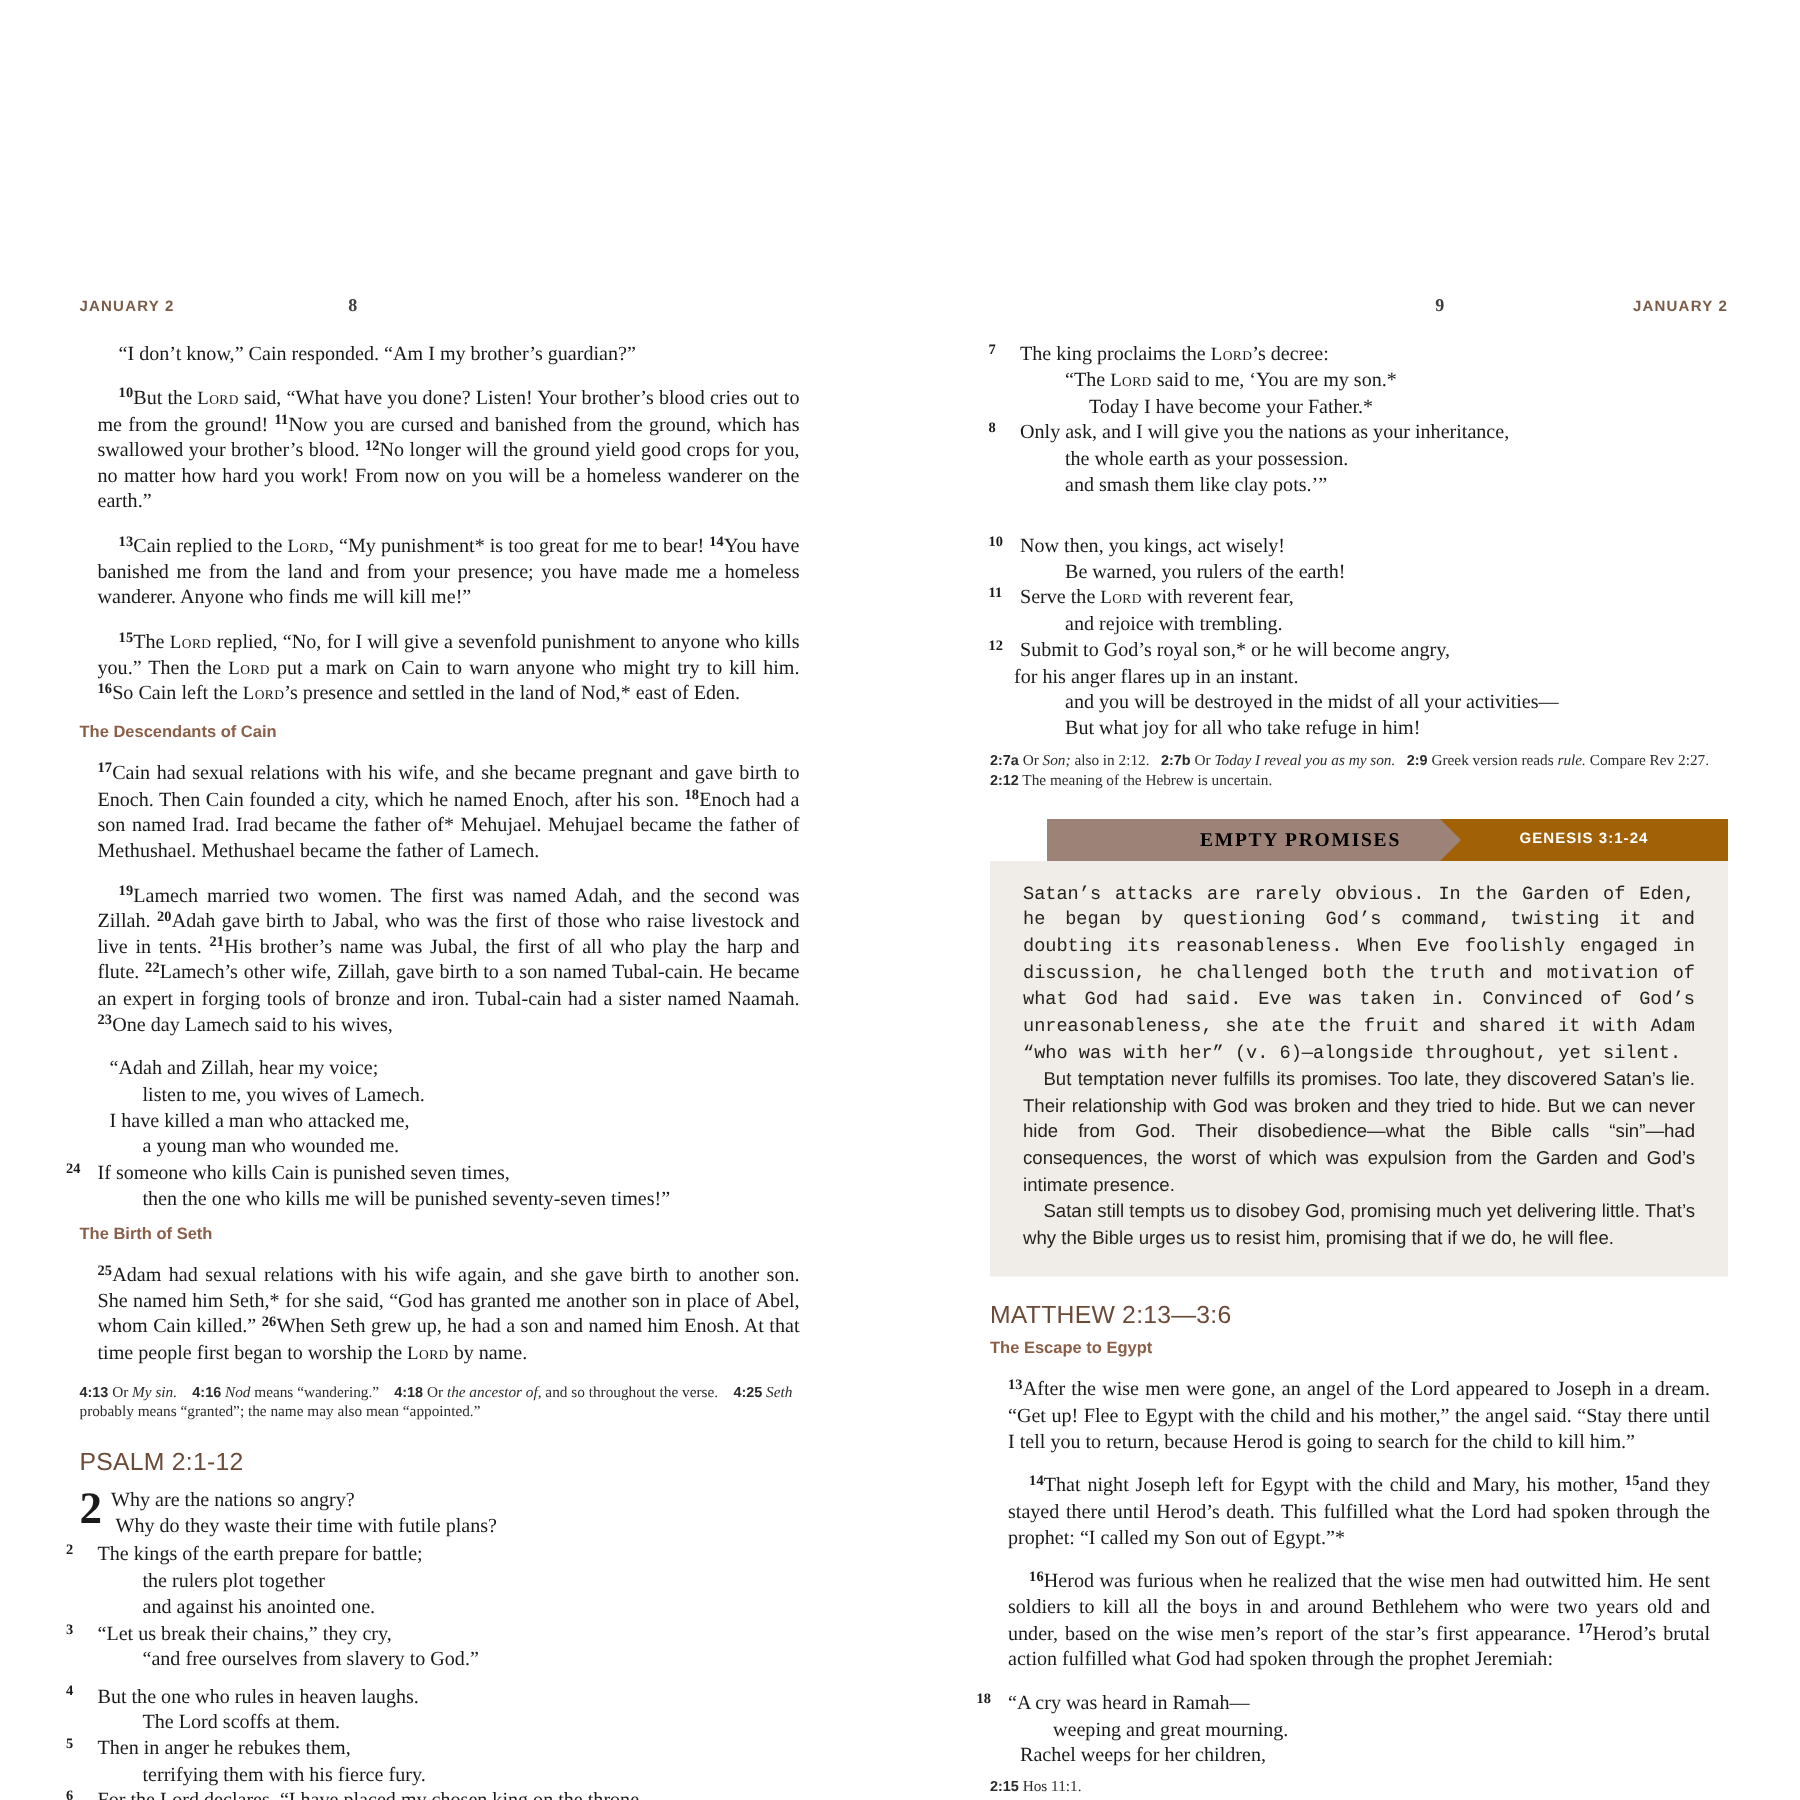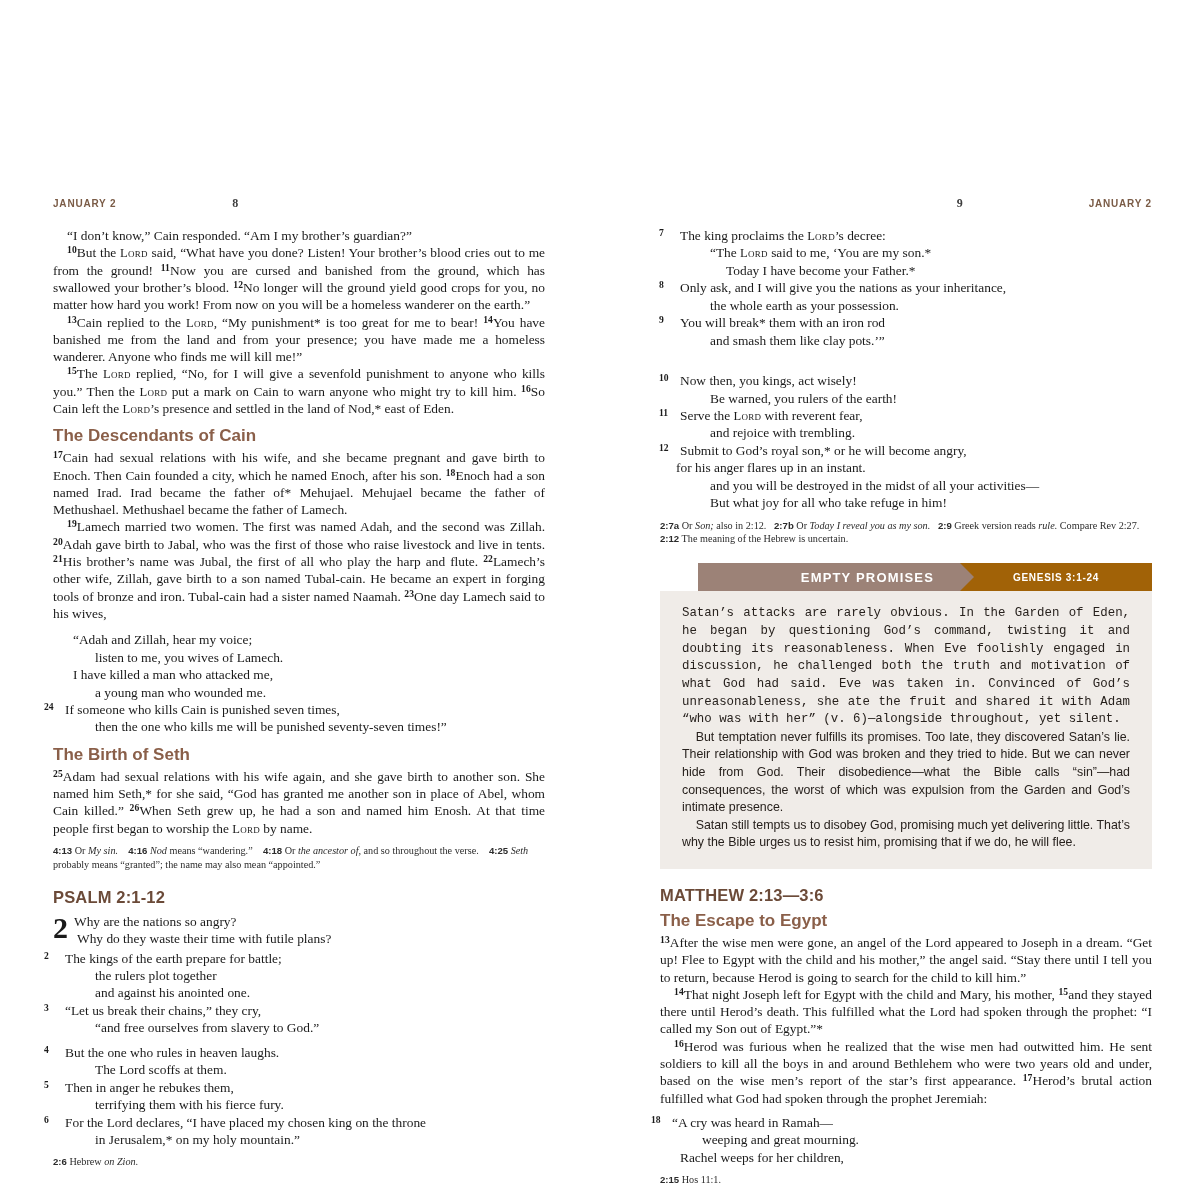--- a/index.html
+++ b/index.html
@@ -44,21 +44,21 @@
     font-family: "Liberation Serif", serif;
     font-size: 12px;
     letter-spacing: 0;
     color: #3d3d3d;
     font-weight: bold;
   }
   .runhead-left .folio { margin-right: 190px; }
   .runhead-right .folio { margin-left: 170px; }
 
   p.body {
-    margin: 0;
+    margin: 12px;
     font-size: 13.4px;
     line-height: 1.29;
     text-align: justify;
     text-indent: 1.05em;
     hyphens: auto;
   }
   p.body.noindent { text-indent: 0; }
   .vn {
     font-size: 9.6px;
     vertical-align: 0.42em;
@@ -67,29 +67,29 @@
   }
   .sc {
     font-variant: small-caps;
     font-size: 0.94em;
     letter-spacing: 0.02em;
   }
   .ital { font-style: italic; }
 
   h3.subhead {
     font-family: "Liberation Sans", sans-serif;
-    font-size: 17px;
+    font-size: 11px;
     font-weight: bold;
     color: #8a5f49;
     margin: 9px 0 3px 0;
   }
   h2.bookhead {
     font-family: "Liberation Sans", sans-serif;
     font-size: 16.5px;
-    font-weight: bold;
+    font-weight: normal;
     color: #6b4a38;
     margin: 17px 0 6px 0;
     letter-spacing: 0.01em;
   }
   .notes {
     font-size: 10.2px;
     line-height: 1.3;
     margin-top: 7px;
     color: #2b2b2b;
     text-align: left;
@@ -138,22 +138,22 @@
     height: 28px;
     align-items: stretch;
   }
   .devo-title {
     background: #9c8277;
     flex: 1;
     display: flex;
     align-items: center;
     justify-content: flex-end;
     padding-right: 26px;
-    color: #ffffff;
-    font-family: Liberation Sans, sans-serif;
+    color: #000000;
+    font-family: Liberation Serif, serif;
     font-size: 13px;
     font-weight: bold;
     letter-spacing: 0.09em;
     position: relative;
     margin-left: 38px;
   }
   .devo-title::after {
     content: "";
     position: absolute;
     right: -14px;
@@ -262,21 +262,20 @@
       <span class="folio">9</span>
       <span>JANUARY 2</span>
     </div>
 
     <div class="poetry poetry-indent" style="margin-top:0">
       <span class="ln l1"><span class="pv">7</span>The king proclaims the <span class="sc">Lord</span>’s decree:</span>
       <span class="ln l2">“The <span class="sc">Lord</span> said to me, ‘You are my son.*</span>
       <span class="ln l2" style="padding-left:58px">Today I have become your Father.*</span>
       <span class="ln l1"><span class="pv">8</span><span>Only ask, and I will give you the nations as your inheritance,</span></span>
       <span class="ln l2">the whole earth as your possession.</span>
-      <span class="ln l1"><span class="pv">9</span><span>You will break* them with an iron rod</span></span>
       <span class="ln l2">and smash them like clay pots.’”</span>
       <span class="ln l1" style="margin-top:23px"><span class="pv">10</span><span>Now then, you kings, act wisely!</span></span>
       <span class="ln l2">Be warned, you rulers of the earth!</span>
       <span class="ln l1"><span class="pv">11</span>Serve the <span class="sc">Lord</span> with reverent fear,</span>
       <span class="ln l2">and rejoice with trembling.</span>
       <span class="ln l1"><span class="pv">12</span><span>Submit to God’s royal son,* or he will become angry,</span></span>
       <span class="ln l0" style="padding-left:8px">for his anger flares up in an instant.</span>
       <span class="ln l2">and you will be destroyed in the midst of all your activities—</span>
       <span class="ln l2">But what joy for all who take refuge in him!</span>
     </div>

